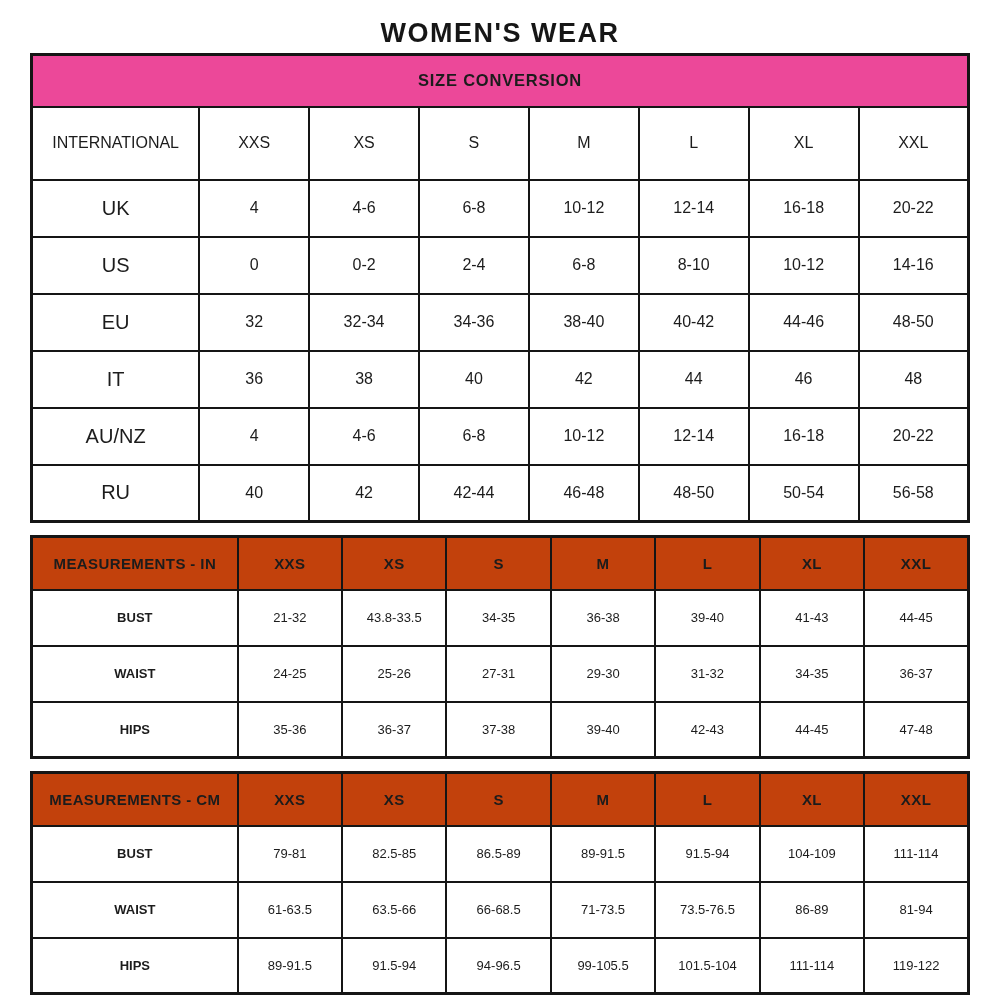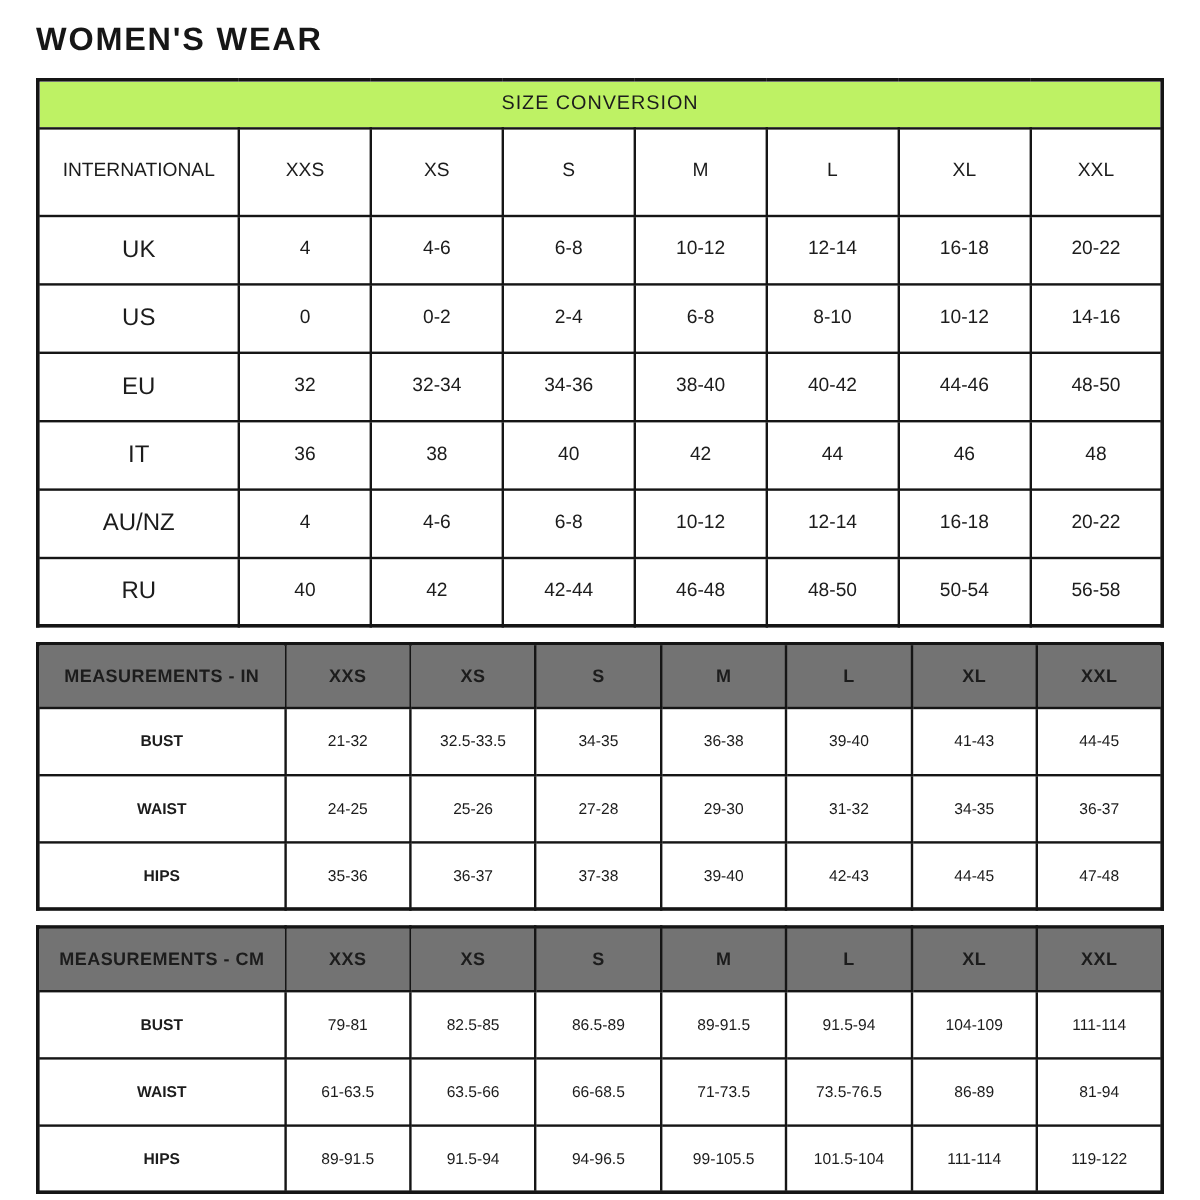--- a/index.html
+++ b/index.html
@@ -8,56 +8,57 @@
     width: 1000px; height: 1000px;
     background: #ffffff;
     font-family: "Liberation Sans", sans-serif;
     color: #1c1c1c;
   }
   .page {
     width: 1000px; height: 1000px;
     padding: 12px 30px 10px 30px;
   }
   .page-title {
+    text-align: center;
     font-size: 27px;
     font-weight: bold;
     letter-spacing: 1.5px;
-    margin: 6px 0 16px 0;
+    margin: 6px 0 4px 0;
     color: #161616;
   }
   table {
     border-collapse: collapse;
     width: 940px;
     table-layout: fixed;
     border: 3px solid #151515;
     margin: 0 0 12px 0;
   }
   th, td {
     border: 2px solid #151515;
     text-align: center;
     vertical-align: middle;
     padding: 0 2px;
     font-weight: normal;
     overflow: hidden;
   }
   
   .t1 .band-cell {
-    background: #bef264;
-    font-weight: normal;
+    background: #ec4899;
+    font-weight: bold;
     font-size: 16.5px;
     letter-spacing: 0.8px;
-    height: 40px;
+    height: 52px;
   }
   .t1 .col-head   { height: 73px; font-size: 16px; }
   .t1 .row-label  { height: 57px; font-size: 20px; }
   .t1 .val-cell   { height: 57px; font-size: 16px; }
   .t1 col.c-first { width: 17.9%; }
   
   .tm .col-head {
-    background: #737373;
+    background: #c2410c;
     font-weight: bold;
     font-size: 15px;
     letter-spacing: 0.4px;
     height: 53px;
   }
   .tm .row-label { height: 56px; font-size: 13px; font-weight: bold; }
   .tm .val-cell  { height: 56px; font-size: 13px; border-radius: 16px; }
   .tm col.c-first { width: 22%; }
 </style>
 </head>
@@ -173,32 +174,32 @@
       <th class="col-head">XS</th>
       <th class="col-head">S</th>
       <th class="col-head">M</th>
       <th class="col-head">L</th>
       <th class="col-head">XL</th>
       <th class="col-head">XXL</th>
     </tr>
     <tr>
       <th class="row-label">BUST</th>
       <td class="val-cell">21-32</td>
-      <td class="val-cell">32.5-33.5</td>
+      <td class="val-cell">43.8-33.5</td>
       <td class="val-cell">34-35</td>
       <td class="val-cell">36-38</td>
       <td class="val-cell">39-40</td>
       <td class="val-cell">41-43</td>
       <td class="val-cell">44-45</td>
     </tr>
     <tr>
       <th class="row-label">WAIST</th>
       <td class="val-cell">24-25</td>
       <td class="val-cell">25-26</td>
-      <td class="val-cell">27-28</td>
+      <td class="val-cell">27-31</td>
       <td class="val-cell">29-30</td>
       <td class="val-cell">31-32</td>
       <td class="val-cell">34-35</td>
       <td class="val-cell">36-37</td>
     </tr>
     <tr>
       <th class="row-label">HIPS</th>
       <td class="val-cell">35-36</td>
       <td class="val-cell">36-37</td>
       <td class="val-cell">37-38</td>

